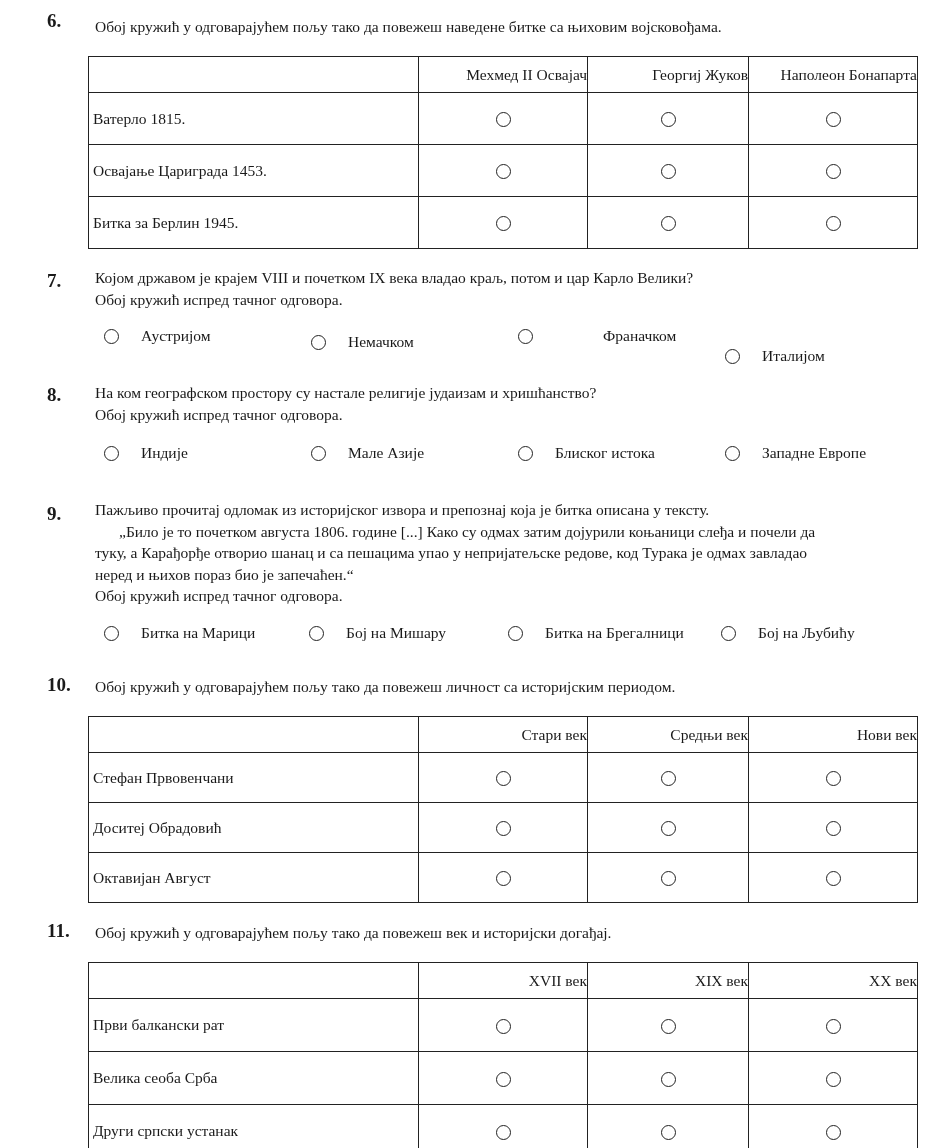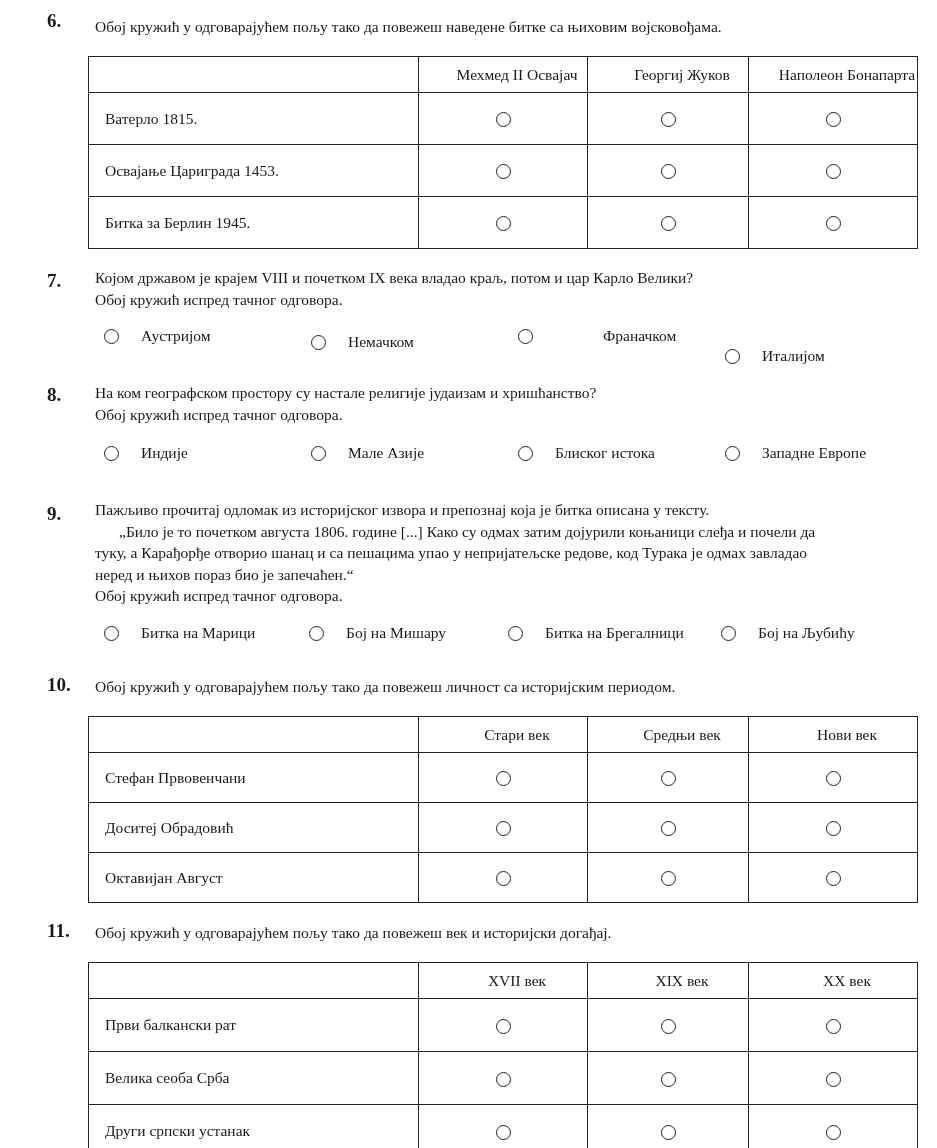--- a/index.html
+++ b/index.html
@@ -19,22 +19,22 @@
       border-radius: 50%; box-sizing: border-box; cursor: pointer; background: #fff;
     }
     .opt .circle { margin-right: 22px; }
     table.grid {
       position: absolute; left: 88px; border-collapse: collapse;
       width: 829px; table-layout: fixed;
     }
     table.grid td, table.grid th {
       border: 1.6px solid #222; padding: 0; font-weight: normal;
     }
-    table.grid th { text-align: center; padding-left: 28px; }
-    table.grid td.label { padding-left: 16px; text-align: left; margin-top: 8px; }
+    table.grid th { text-align: right; padding-left: 28px; }
+    table.grid td.label { padding-left: 4px; text-align: left; margin-top: 8px; }
     table.grid td.cell { text-align: center; vertical-align: middle; }
     table.grid td.cell .circle { vertical-align: middle; }
     .quote-indent { padding-left: 24px; }
   </style>
 </head>
 <body>
 
 <div>
   <div class="qnum" style="top:10px;">6.</div>
   <div class="qtext" style="top:16px;">Обој кружић у одговарајућем пољу тако да повежеш наведене битке са њиховим војсковођама.</div>

